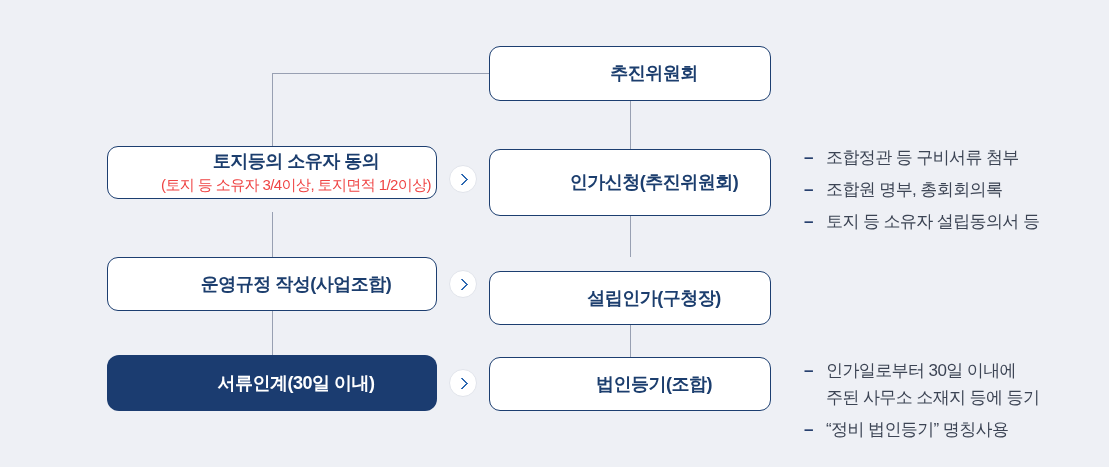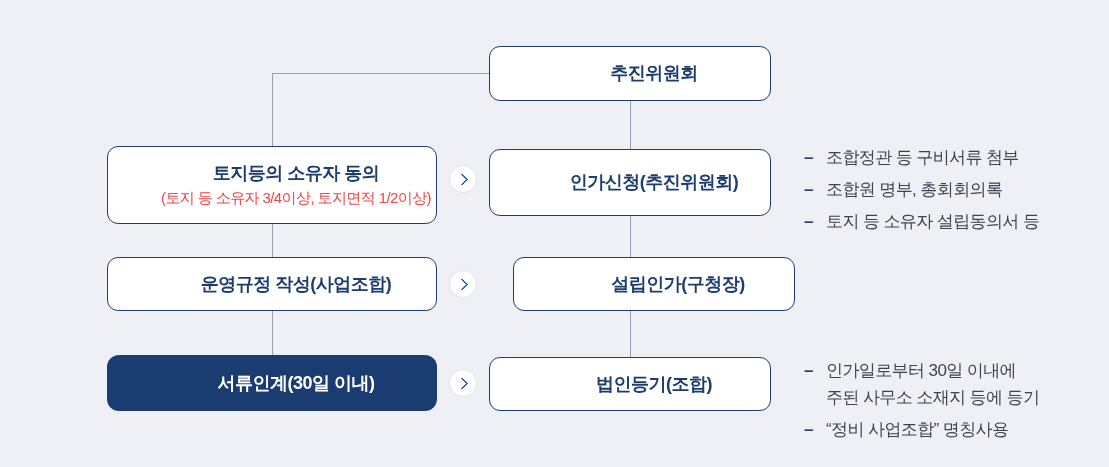--- a/index.html
+++ b/index.html
@@ -114,38 +114,38 @@
   <div class="line v" style="left:272px; top:212px; height:45px;"></div>
   <div class="line v" style="left:272px; top:311px; height:44px;"></div>
   <div class="line v" style="left:630px; top:101px; height:48px;"></div>
   <div class="line v" style="left:630px; top:209px; height:48px;"></div>
   <div class="line v" style="left:630px; top:311px; height:46px;"></div>
 
   <div class="node" style="left:489px; top:46px; width:282px; height:55px;">
     <span class="title">추진위원회</span>
   </div>
 
-  <div class="node" style="left:107px; top:146px; width:330px; height:78px;">
+  <div class="node" style="left:107px; top:146px; width:330px; height:53px;">
     <span class="title">토지등의 소유자 동의</span>
     <span class="subtitle">(토지 등 소유자 3/4이상, 토지면적 1/2이상)</span>
   </div>
   <div class="arrow-circle" style="left:449px; top:165px;">
     <span class="chevron"></span>
   </div>
   <div class="node" style="left:489px; top:149px; width:282px; height:67px;">
     <span class="title">인가신청(추진위원회)</span>
   </div>
 
   <div class="node" style="left:107px; top:257px; width:330px; height:54px;">
     <span class="title">운영규정 작성(사업조합)</span>
   </div>
   <div class="arrow-circle" style="left:449px; top:270px;">
     <span class="chevron"></span>
   </div>
-  <div class="node" style="left:489px; top:257px; width:282px; height:54px;margin-left:24px;">
+  <div class="node" style="left:489px; top:271px; width:282px; height:54px;">
     <span class="title">설립인가(구청장)</span>
   </div>
 
   <div class="node dark" style="left:107px; top:355px; width:330px; height:56px;text-align:right;">
     <span class="title">서류인계(30일 이내)</span>
   </div>
   <div class="arrow-circle" style="left:449px; top:369px;">
     <span class="chevron"></span>
   </div>
   <div class="node" style="left:489px; top:357px; width:282px; height:54px;">
@@ -170,17 +170,17 @@
   <div class="notes group3" style="left:804px; top:357px;">
     <div class="note">
       <span class="dash">–</span>
       <span class="note-text">인가일로부터 30일 이내에</span>
     </div>
     <div class="note cont">
       <span class="note-text">주된 사무소 소재지 등에 등기</span>
     </div>
     <div class="note spaced">
       <span class="dash">–</span>
-      <span class="note-text">“정비 사업조합” 명칭사용</span>
+      <span class="note-text">“정비 법인등기” 명칭사용</span>
     </div>
   </div>
 
 </div>
 
 </body></html>

